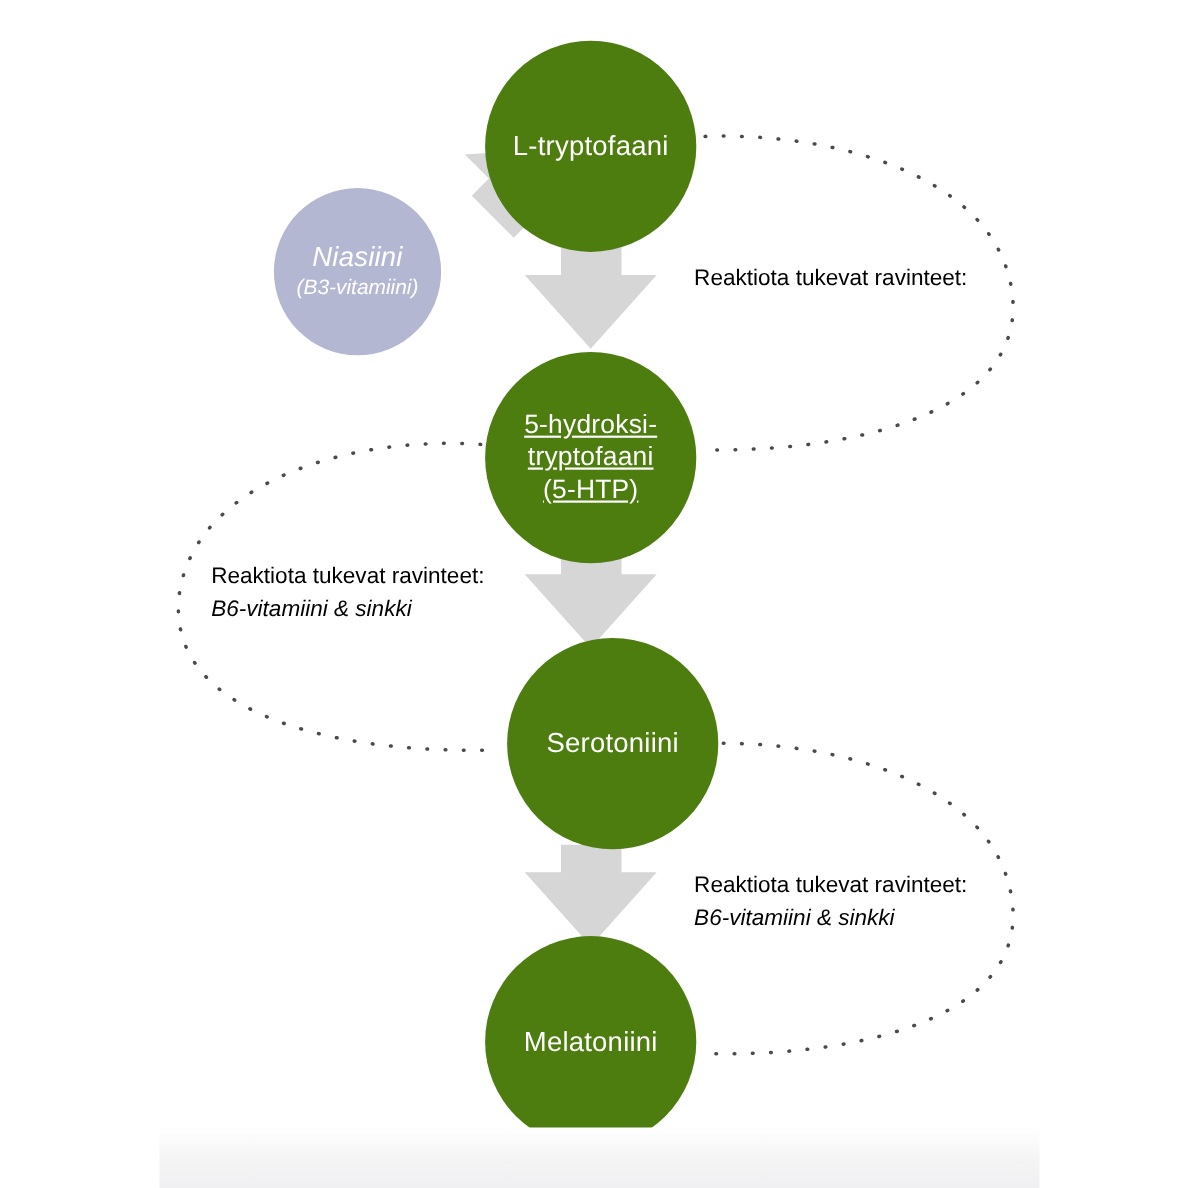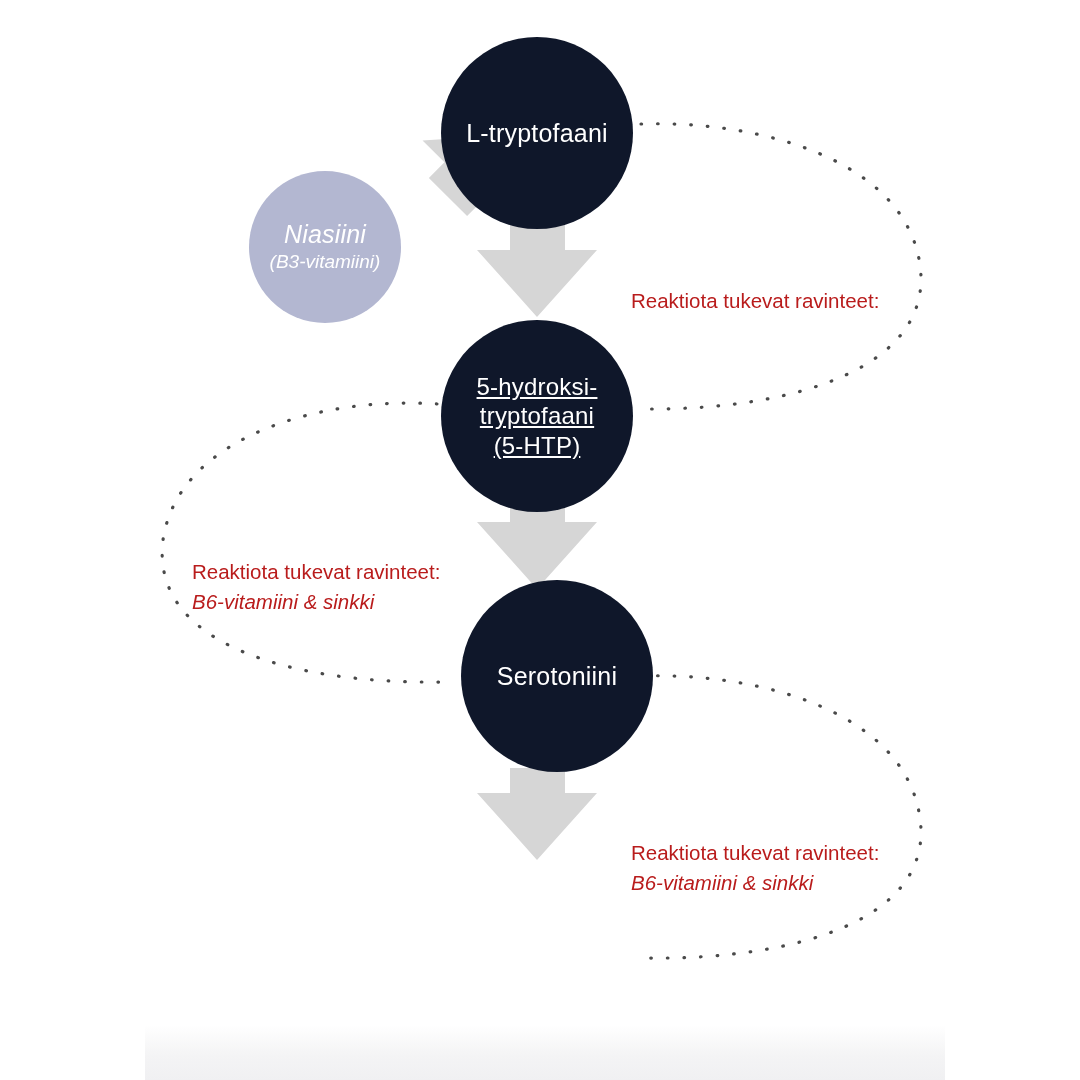--- a/index.html
+++ b/index.html
@@ -38,21 +38,21 @@
     position: absolute;
     border-radius: 50%;
     display: flex;
     align-items: center;
     justify-content: center;
     text-align: center;
     color: #ffffff;
     box-sizing: border-box;
   }
   .node-main {
-    background: #0f172a;
+    background: #4d7c0f;
   }
   .node-side {
     background: #b3b7d1;
     font-style: italic;
   }
   .node-label {
     font-size: 25px;
     font-weight: 400;
     line-height: 1.16;
     letter-spacing: 0.2px;
@@ -63,25 +63,24 @@
     line-height: 1.22;
   }
   .node-sub {
     display: block;
     font-size: 19px;
     line-height: 1.3;
     margin-top: 1px;
   }
   .note {
     position: absolute;
-    color: #b91c1c;
+    color: #000000;
     font-size: 20.5px;
     line-height: 1.45;
     white-space: nowrap;
-    margin-top: 48px;
   }
   .note .note-title { display: block; font-style: normal; }
   .note .note-nutrients { display: block; font-style: italic; }
 </style>
 </head>
 <body>
 
 <div id="stage">
 
   <svg id="svg-layer" viewBox="0 0 1080 1080">
@@ -117,20 +116,23 @@
   <div class="node node-main" style="left:441px; top:320px; width:192px; height:192px;text-decoration:underline;">
     <span class="node-label small-stack">5-hydroksi-
 tryptofaani
 (5-HTP)</span>
   </div>
 
   <div class="node node-main" style="left:461px; top:580px; width:192px; height:192px;">
     <span class="node-label">Serotoniini</span>
   </div>
 
+  <div class="node node-main" style="left:441px; top:851px; width:192px; height:192px;">
+    <span class="node-label">Melatoniini</span>
+  </div>
 
   <div class="note" style="left:631px; top:238px;">
     <span class="note-title">Reaktiota tukevat ravinteet:</span>
   </div>
 
   <div class="note" style="left:192px; top:509px;">
     <span class="note-title">Reaktiota tukevat ravinteet:</span>
     <span class="note-nutrients">B6-vitamiini &amp; sinkki</span>
   </div>
 

